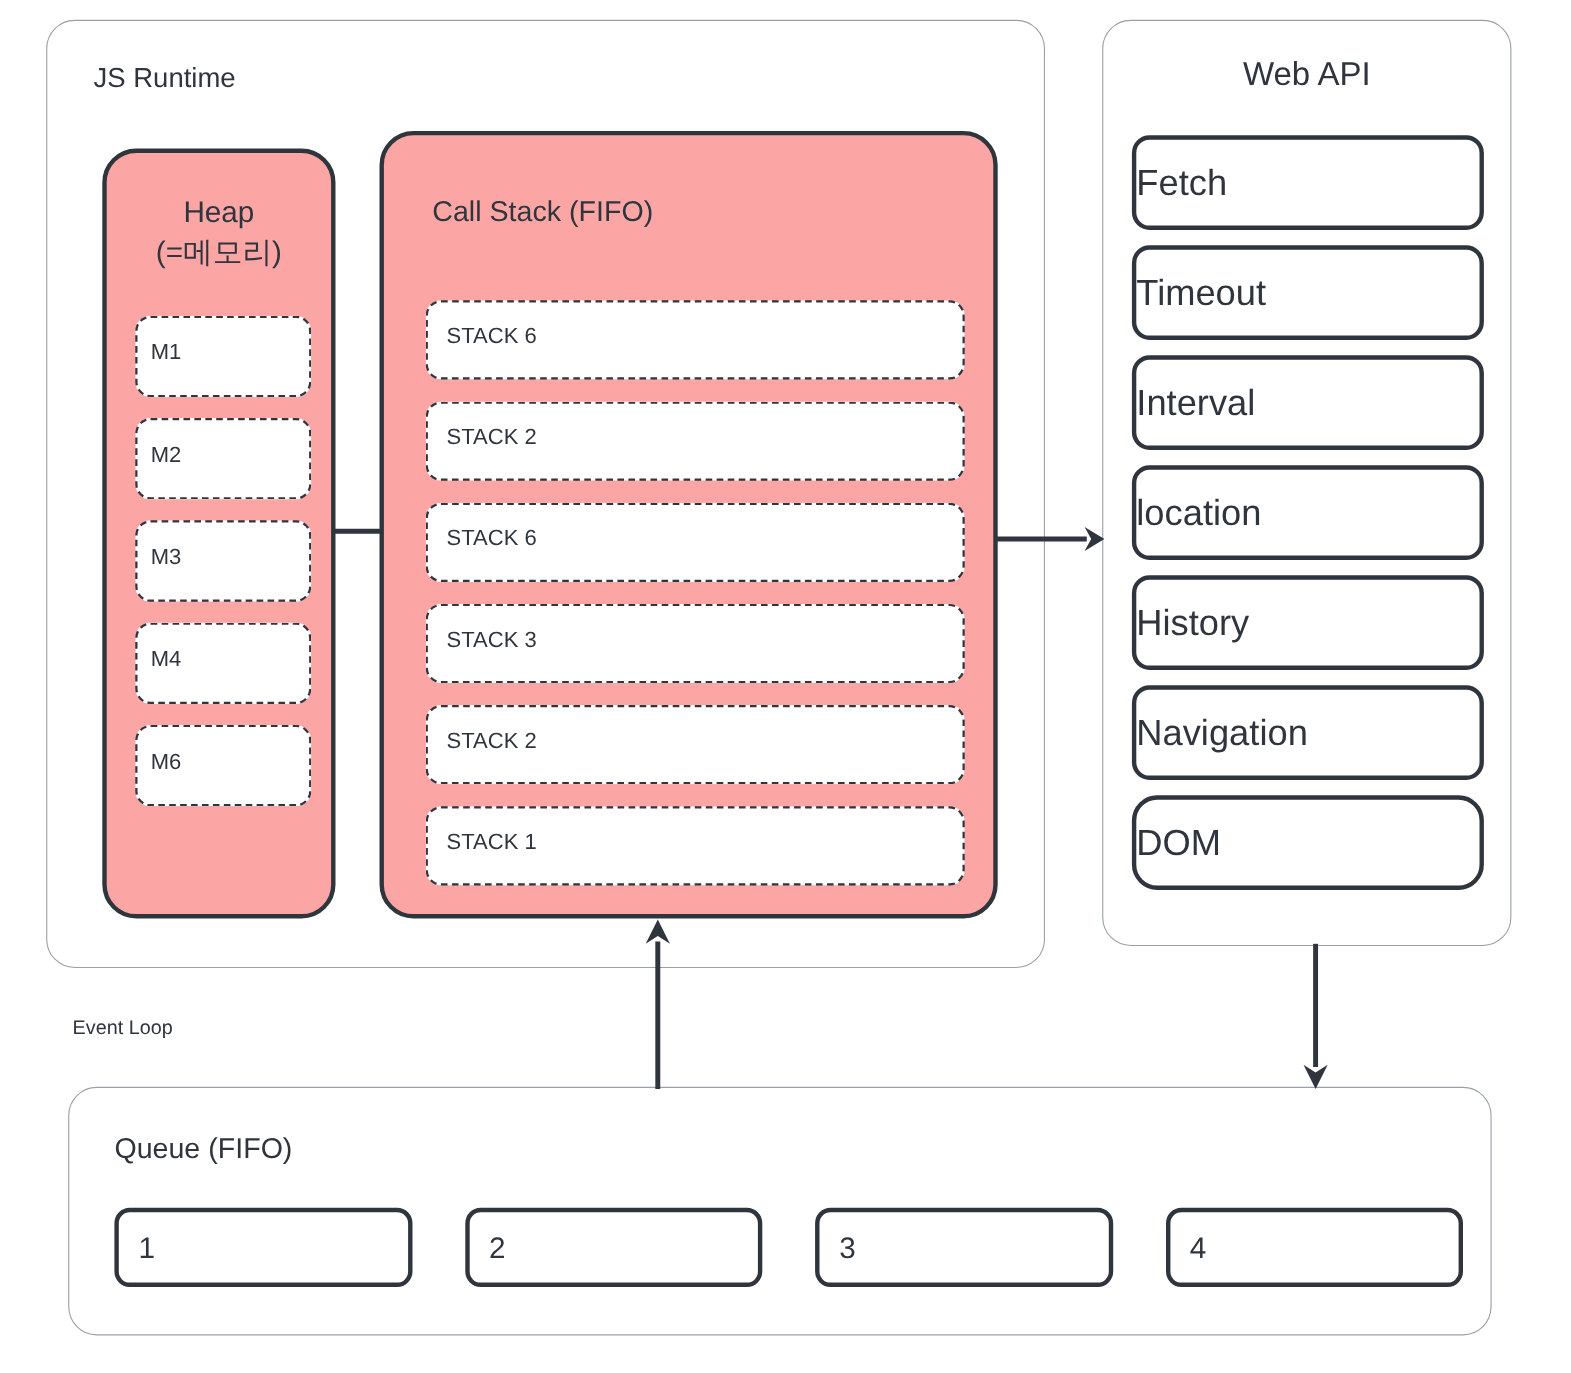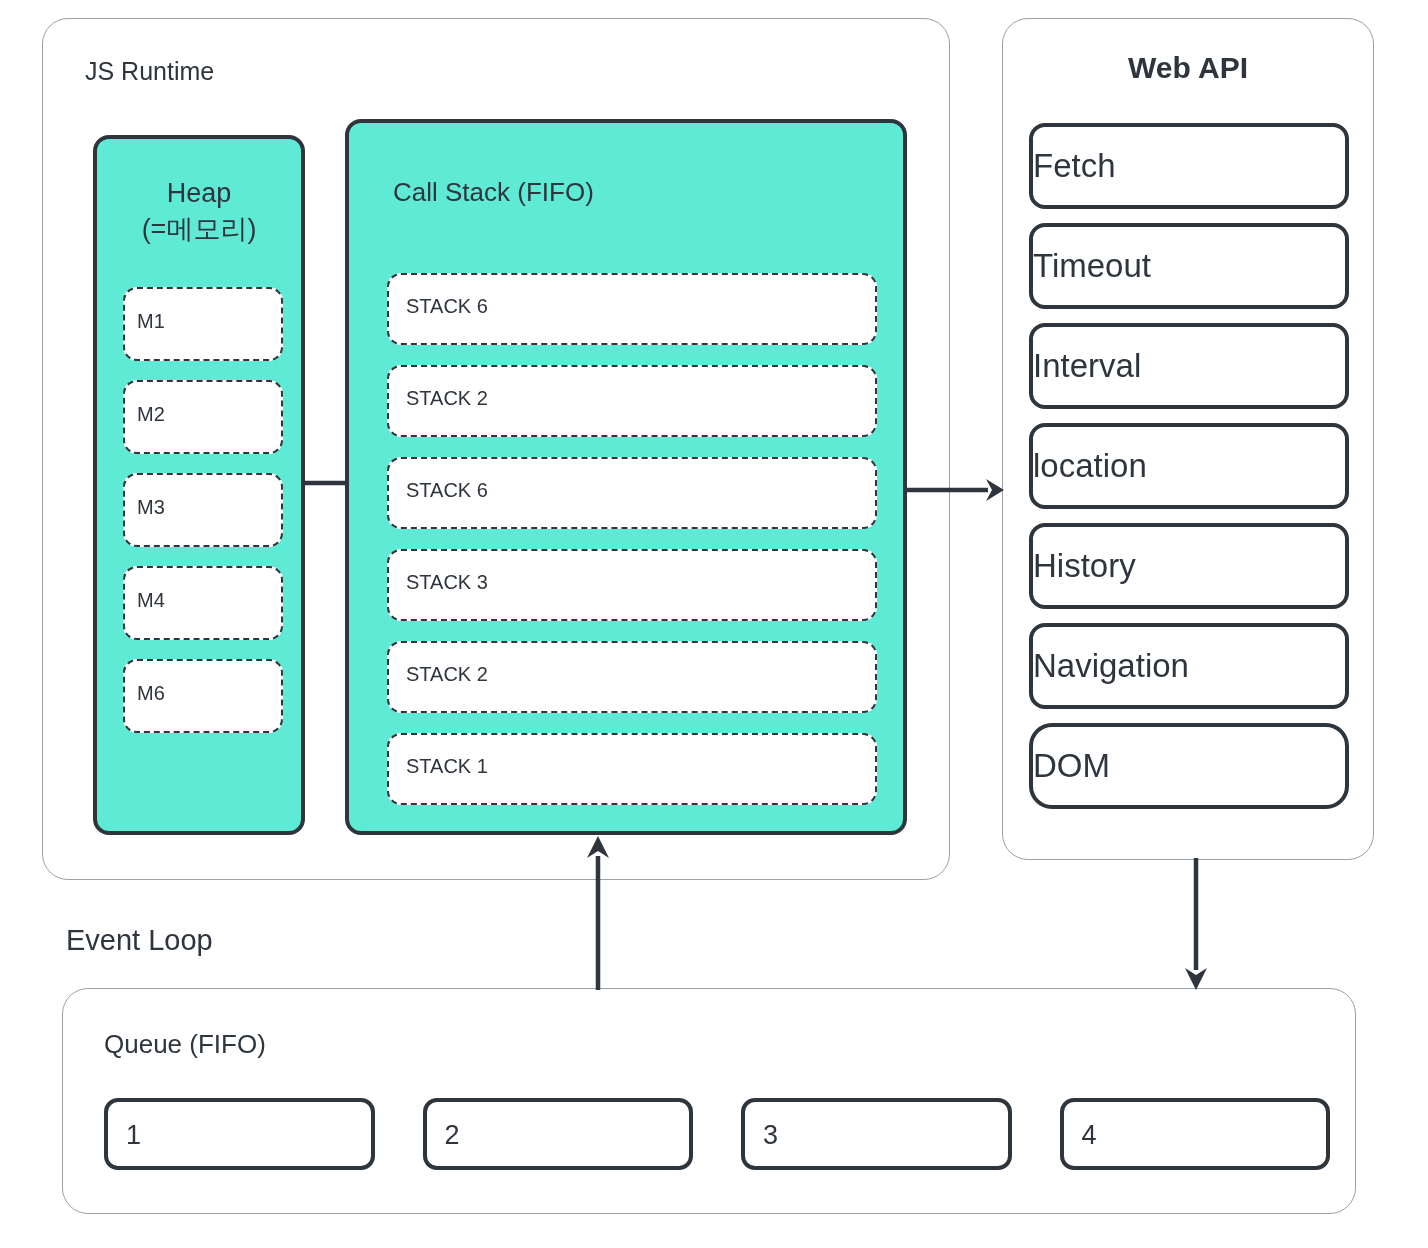--- a/index.html
+++ b/index.html
@@ -56,29 +56,29 @@
   .section-title {
     position: absolute;
     font-size: 25px;
     line-height: 1.1;
     color: #2f353d;
     white-space: nowrap;
     text-align: center;
   }
   #js-runtime-title { left: 84px; top: 57px; }
   #web-api-title    { left: 1002px; top: 50px; width: 372px; text-align: center; font-size: 30px; }
-  #event-loop-title { left: 66px; top: 925px; font-size: 29px; }
+  #event-loop-title { left: 66px; top: 925px; font-size: 18px; }
   #queue-title      { left: 104px; top: 1030px; font-size: 26px; }
 
   
   .thick-box {
     position: absolute;
     border: 4.5px solid #2f353d;
-    border-radius: 16px;
-    background: #5eead4;
+    border-radius: 31px;
+    background: #fca5a5;
     box-sizing: border-box;
   }
 
   #heap-box {
     left: 92px;
     top: 134px;
     width: 212px;
     height: 700px;
   }
 
@@ -261,21 +261,21 @@
           <span>STACK 2</span>
         </div>
         <div class="dashed-slot stack-slot">
           <span>STACK 1</span>
         </div>
       </div>
     </div>
   </div>
 
   <div class="outer-box" id="web-api-box">
-    <div class="section-title" id="web-api-title" style="left:0; top:32px; width:100%;font-weight:bold;">Web API</div>
+    <div class="section-title" id="web-api-title" style="left:0; top:32px; width:100%;">Web API</div>
 
     <div class="api-list">
       <div class="api-item">
         <span>Fetch</span>
       </div>
       <div class="api-item">
         <span>Timeout</span>
       </div>
       <div class="api-item">
         <span>Interval</span>

